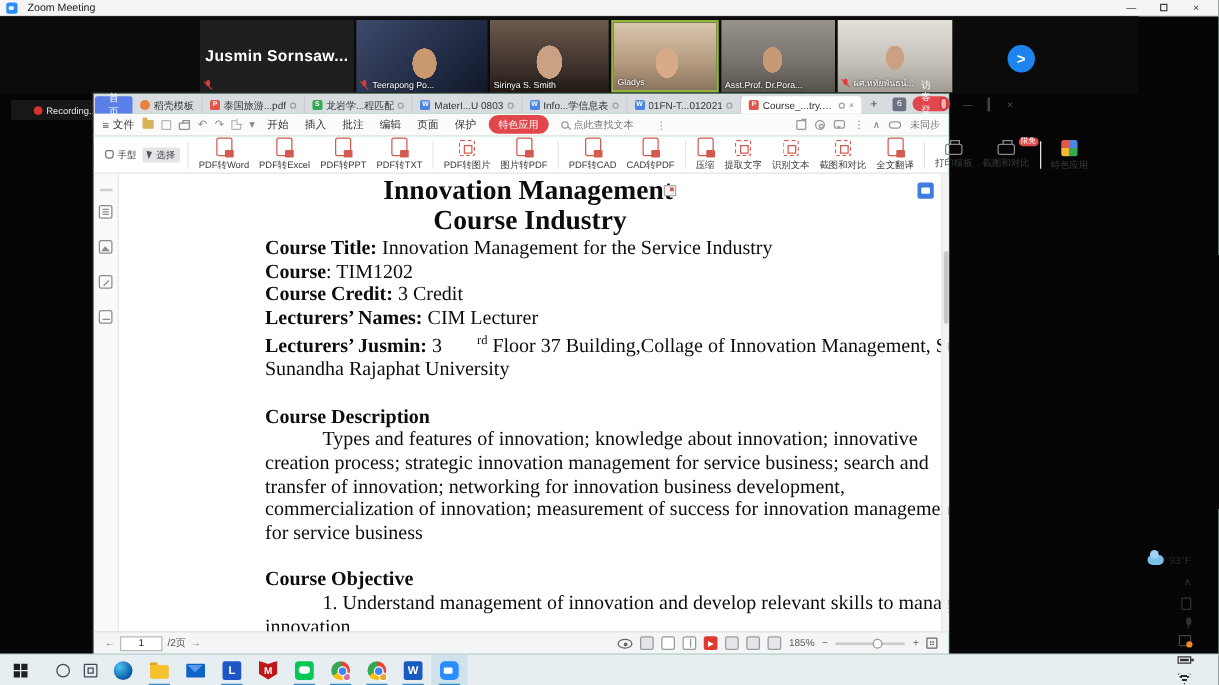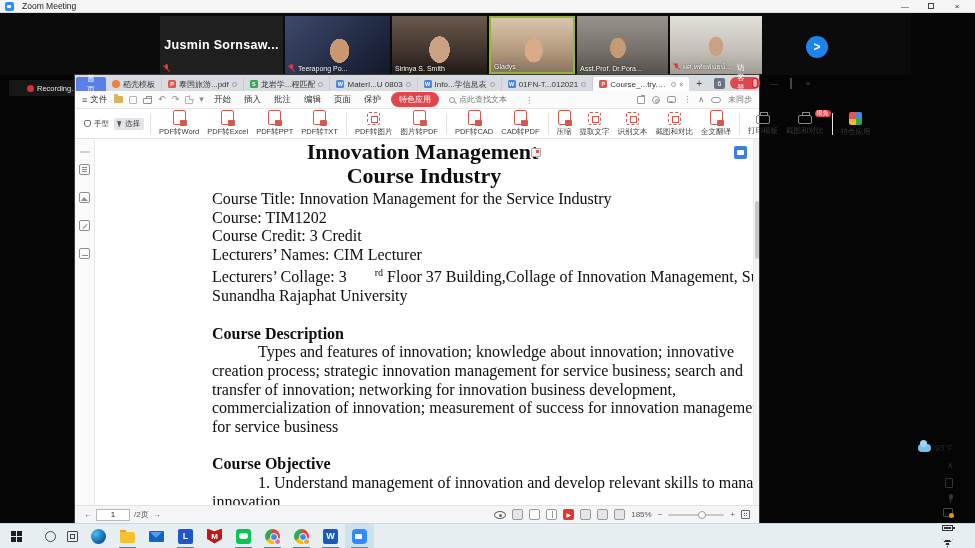--- a/index.html
+++ b/index.html
@@ -111,21 +111,21 @@
   .side-ic.pic::after { content:""; position:absolute; left:1px; bottom:1px; border-left:3px solid transparent; border-right:4px solid transparent; border-bottom:4px solid #8d8d8d; }
   .side-ic.pen { border-radius:2px; } .side-ic.pen::after { content:""; position:absolute; left:2px; top:5px; width:6px; height:1px; background:#8d8d8d; transform:rotate(-45deg); }
   .side-ic.sig::after { content:""; position:absolute; left:2px; bottom:2px; width:6px; height:1px; background:#8d8d8d; }
 
   .docarea { flex:1; position:relative; background:#fff; overflow:hidden; }
   .doc-inner { position:absolute; inset:0 6px 0 0; font-family:"Liberation Serif",serif; color:#0d0d0d; }
   .doc-title { text-align:center; font-weight:bold; font-size:22px; line-height:24px; margin-top:1px; }
   .cursor-chip { display:inline-block; width:10px; height:9px; border:1px solid #aaa; background:#f2f2f2; border-radius:1px; position:relative; margin-left:-7px; vertical-align:2px; }
   .cursor-chip::after { content:""; position:absolute; right:1px; top:1px; width:3px; height:3px; background:#d4594f; }
   .doc-body { width:575px; margin:2px 0 0 117px; font-size:16px; line-height:18.6px; }
-  .doc-body b { font-weight:normal; }
+  .doc-body b { font-weight:bold; }
   .doc-body .para { text-indent:46px; }
   .doc-head { font-weight:bold; margin-top:19px; }
   sup { font-size:10px;margin-left:28px; }
   .assistant-ic { position:absolute; right:12px; top:7px; width:13px; height:13px; background:#3f7de0; border-radius:2px; }
   .assistant-ic::after { content:""; position:absolute; left:3px; top:4px; width:7px; height:5px; background:#fff; border-radius:1px; }
   .vscroll { position:absolute; right:0; top:0; bottom:0; width:6px; background:#f3f3f3; border-left:1px solid #e8e8e8; }
   .vthumb { position:absolute; left:0.5px; top:62px; width:4px; height:58px; background:#c7c7c7; border-radius:3px; }
 
   .statusbar { height:18px; background:#f4f5f7; border-top:1px solid #e2e2e2; display:flex; align-items:center; padding:0 9px; font-size:8px; color:#555; gap:4px; }
   .pg-input { width:34px; height:12px; border:1px solid #b9b9b9; background:#fff; font-size:8px; text-align:center; color:#222; outline:none; }
@@ -442,21 +442,21 @@
         <div class="doc-inner">
           <div class="doc-title">
             <div><span>Innovation Management</span><span class="cursor-chip"></span></div>
             <div>Course Industry</div>
           </div>
           <div class="doc-body">
             <div><b>Course Title:</b><span> Innovation Management for the Service Industry</span></div>
             <div><b>Course</b><span>: TIM1202</span></div>
             <div><b>Course Credit:</b><span> 3 Credit</span></div>
             <div><b>Lecturers’ Names:</b><span> CIM Lecturer</span></div>
-            <div><b>Lecturers’ Collage: </b><span>3</span><sup>rd</sup><span> Floor 37 Building,Collage of Innovation Management, Suan Sunandha Rajaphat University</span></div>
+            <div><b>Lecturers’ Jusmin: </b><span>3</span><sup>rd</sup><span> Floor 37 Building,Collage of Innovation Management, Suan Sunandha Rajaphat University</span></div>
             <div class="doc-head">Course Description</div>
             <div class="para">Types and features of innovation; knowledge about innovation; innovative creation process; strategic innovation management for service business; search and transfer of innovation; networking for innovation business development, commercialization of innovation; measurement of success for innovation management for service business</div>
             <div class="doc-head">Course Objective</div>
             <div class="para">1. Understand management of innovation and develop relevant skills to manage innovation</div>
           </div>
         </div>
         <span class="assistant-ic"></span>
         <div class="vscroll">
           <div class="vthumb"></div>
         </div>

